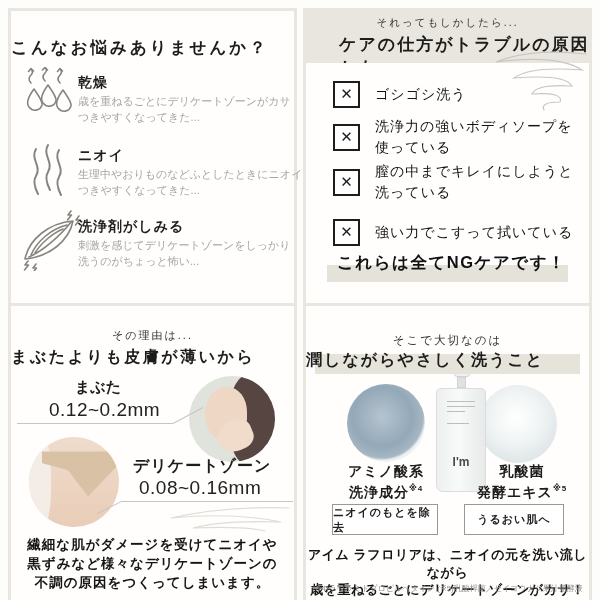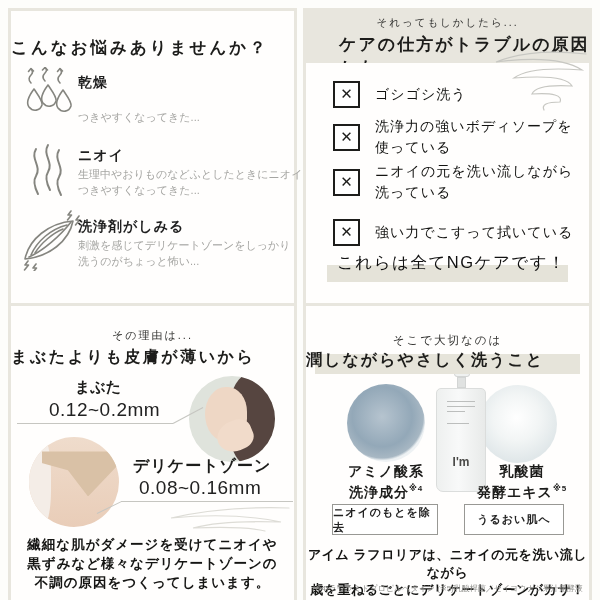--- a/index.html
+++ b/index.html
@@ -29,21 +29,21 @@
   .worry-desc { position:absolute; left:67px; right:4px; font-size:11px; line-height:16px; letter-spacing:0; color:#a5a5a2; white-space:nowrap; }
 
   
   .tr-sub { top:8px; font-size:10.5px; }
   .tr-title { top:25px; font-size:17px; letter-spacing:2px;padding-left:36px; }
   #tr-card { top:55px; }
   .ng-row { position:absolute; left:30px; right:6px; display:flex; align-items:center; gap:15px; z-index:2; }
   .ng-box { width:27px; height:27px; flex:none; border:2px solid #1d1d1b; background:#fff;
             display:flex; align-items:center; justify-content:center; font-size:15px; font-weight:700; color:#1d1d1b; }
   .ng-text { font-size:14px; font-weight:500; letter-spacing:1px; line-height:21px; color:#141412; }
-  .ng-footer { position:absolute; left:0; right:0; top:244px; text-align:center; font-size:16.5px; font-weight:400;
+  .ng-footer { position:absolute; left:0; right:0; top:244px; text-align:center; font-size:16.5px; font-weight:700;
                letter-spacing:1.5px; z-index:2; color:#111;margin-left:8px; }
   .ng-hl { position:absolute; left:24px; right:24px; top:257px; height:17px; background:#e5e3d9; z-index:1; }
 
   
   .bl-sub { top:22px; font-size:11px; }
   .bl-title { top:41px; font-size:16px; letter-spacing:2.5px; }
   .photo-circle { position:absolute; border-radius:50%; overflow:hidden; }
   #face-circle { left:178px; top:70px; width:86px; height:86px; background:#dfe3dc; }
   .hair { position:absolute; right:-14px; top:-6px; width:62px; height:100px; background:#564540; border-radius:48%; }
   .face { position:absolute; left:16px; top:11px; width:42px; height:55px; background:#eed7c5; border-radius:52% 48% 46% 54%; }
@@ -99,20 +99,21 @@
           <path class="stroke thin" d="M22 14 C19 11 20 8 22 6 C24 4 24 2 22 0.5"></path>
           <path class="stroke thin" d="M19.5 3 L22 0.5 L24.5 3"></path>
           <path class="stroke thin" d="M37 16 C34 13 35 10 37 8 C39 6 39 4 37 2"></path>
           <path class="stroke thin" d="M34.5 4.5 L37 1.5 L39.5 4"></path>
           <path class="stroke thin" d="M11 22 C5 30 3 36 6 40 C10 45 17 44 19 38 C20 34 15 28 11 22 Z"></path>
           <path class="stroke thin" d="M25 18 C19 26 17 32 20 36 C24 41 31 40 33 34 C34 30 29 24 25 18 Z"></path>
           <path class="stroke thin" d="M40 23 C34 31 32 37 35 41 C39 46 46 45 48 39 C49 35 44 29 40 23 Z"></path>
         </svg>
       </span>
       <div class="worry-heading" style="top:63px;">乾燥</div>
+      <div class="worry-desc" style="top:82px;">歳を重ねるごとにデリケートゾーンがカサ</div>
       <div class="worry-desc" style="top:98px;">つきやすくなってきた...</div>
 
       <span class="worry-icon" style="left:17px; top:132px;">
         <svg width="38" height="54" viewBox="0 0 38 54">
           <path class="stroke" d="M8 6 C2 16 14 23 8 33 C4 39 8 47 10 51"></path>
           <path class="stroke" d="M20 2 C14 12 26 19 20 29 C16 35 20 43 22 47"></path>
           <path class="stroke" d="M31 7 C25 17 37 24 31 34 C27 40 31 48 33 52"></path>
         </svg>
       </span>
       <div class="worry-heading" style="top:136px;">ニオイ</div>
@@ -158,21 +159,21 @@
     <div class="ng-row" style="top:107px; height:44px;">
       <div class="ng-box">✕</div>
       <div class="ng-text">
         <div>洗浄力の強いボディソープを</div>
         <div>使っている</div>
       </div>
     </div>
     <div class="ng-row" style="top:152px; height:44px;">
       <div class="ng-box">✕</div>
       <div class="ng-text">
-        <div>ニオイの元を洗い流しながら</div>
+        <div>膣の中までキレイにしようと</div>
         <div>洗っている</div>
       </div>
     </div>
     <div class="ng-row" style="top:210px; height:28px;">
       <div class="ng-box">✕</div>
       <div class="ng-text">
         <div>強い力でこすって拭いている</div>
         <div></div>
       </div>
     </div>

